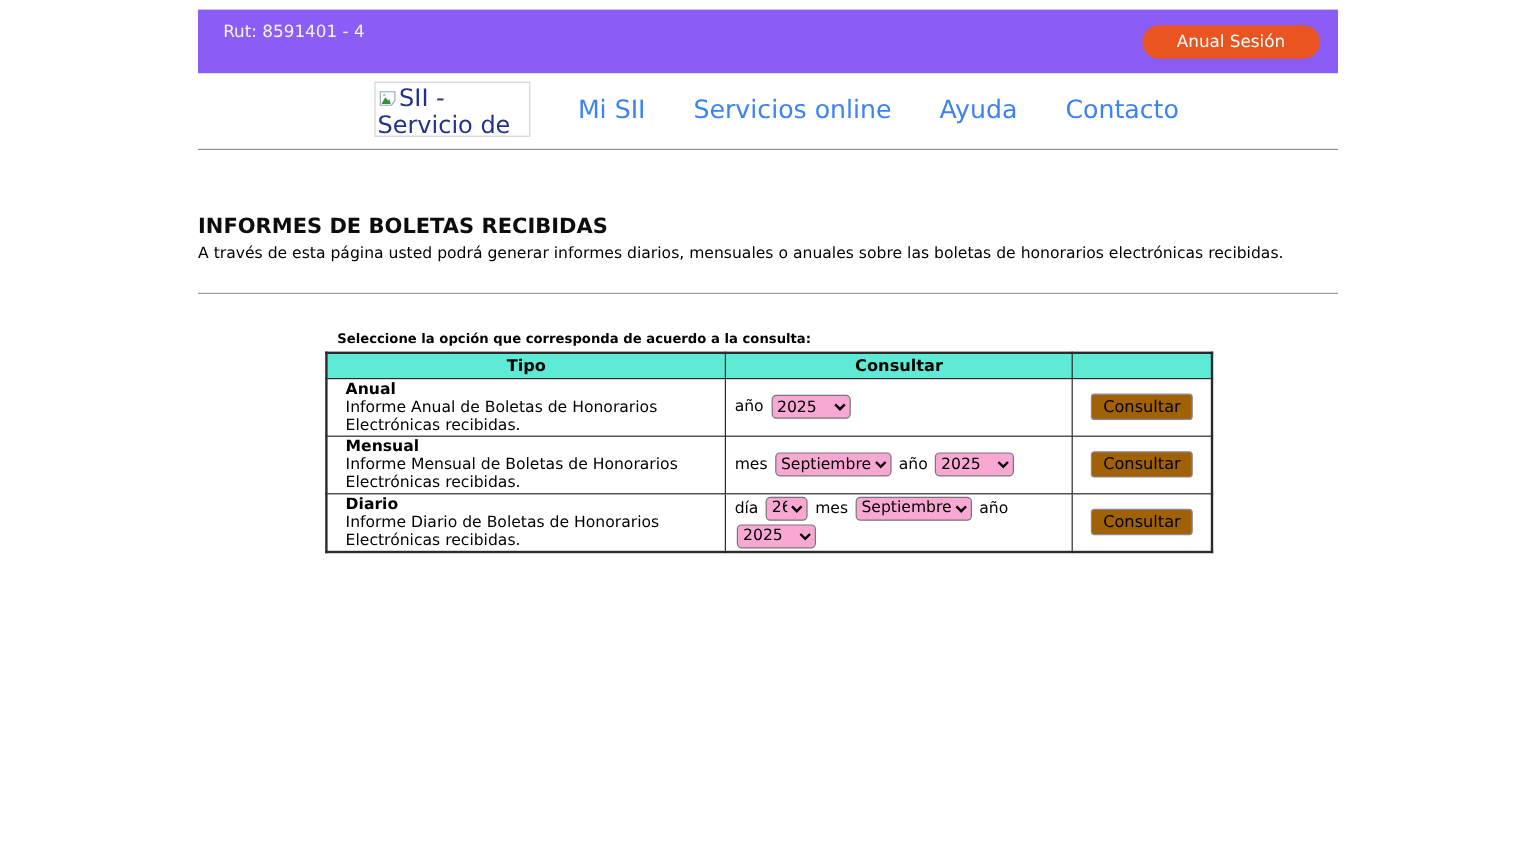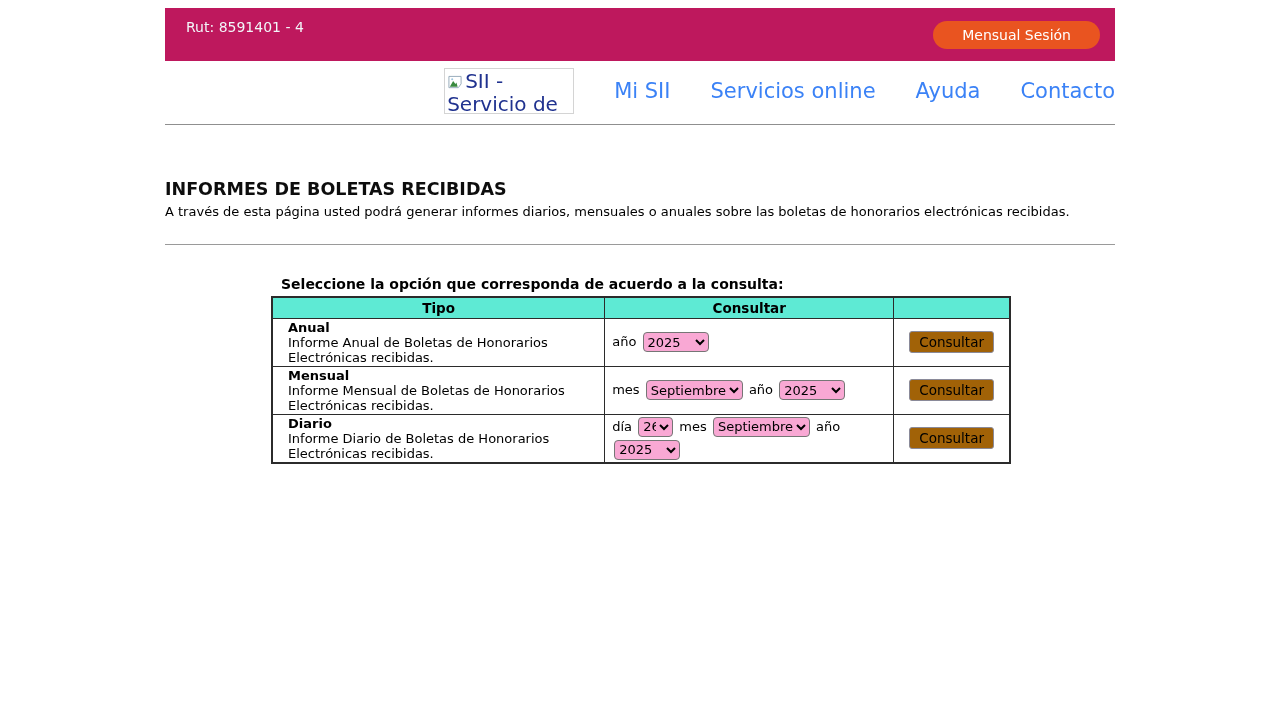--- a/index.html
+++ b/index.html
@@ -9,21 +9,21 @@
     color: #000;
     width: 1280px;
     height: 720px;
     overflow: hidden;
   }
   .container { width: 950px; margin: 8px auto 0 auto; }
 
   
   .topbar {
     height: 53px;
-    background: #be185d;
+    background: #8b5cf6;
     display: flex;
     justify-content: space-between;
     padding: 0 15px 0 21px;
   }
   .rut {
     color: #f2f6f9;
     font-size: 14px;
     margin-top: 11px;
     white-space: nowrap;
   }
@@ -36,21 +36,21 @@
     padding: 0 29px;
     height: 28px;
     font-size: 14px;
     font-family: inherit;
     cursor: pointer;
   }
 
   
   .header {
     display: flex;
-    justify-content: flex-end;
+    justify-content: center;
     align-items: center;
     margin-top: 7px;
     padding-left: 14px;
   }
   .logo {
     display: block;
     width: 130px;
     height: 46px;
     border: 1px solid #d4d4d4;
     overflow: hidden;
@@ -81,21 +81,21 @@
     font-weight: bold;
     margin: 54px 0 0 0;
     color: #0d0d0d;
   }
   .page-subtitle { font-size: 13px; margin: 5px 0 0 0; }
   hr.rule2 { border: none; border-top: 1px solid #9a9a9a; margin: 25px 0 0 0; }
 
   
   .consulta { margin: 31px 0 0 106px; width: 740px; }
   .caption {
-    font-size: 14px;
+    font-size: 11px;
     font-weight: bold;
     padding-left: 10px;
     margin-bottom: 4px;
   }
   table.consulta-table {
     border-collapse: collapse;
     width: 740px;
     font-size: 13px;
     border: 2px solid #2b2b2b;
   }
@@ -142,21 +142,21 @@
     cursor: pointer;
   }
 </style>
 </head>
 <body>
 
 <div class="container">
 
   <div class="topbar">
     <span class="rut">Rut: 8591401 - 4</span>
-    <button class="logout">Mensual Sesión</button>
+    <button class="logout">Anual Sesión</button>
   </div>
 
   <div class="header">
     <a class="logo" href="#">
       <span class="broken-icon"><svg viewBox="0 0 16 16" width="16" height="15" aria-hidden="true">
             <path d="M1.5 1.5 H14.5 V9.5 L11.5 13.5 H1.5 Z" fill="#ffffff" stroke="#93a8b8" stroke-width="1"></path>
             <path d="M2.5 12.5 L6 6.5 L8.5 9.5 L9.5 8 L10.8 12.5 Z" fill="#3a8a3f"></path>
             <circle cx="5" cy="4.5" r="1.1" fill="#9cc3de"></circle>
           </svg></span><span>SII - Servicio de</span>
     </a>

